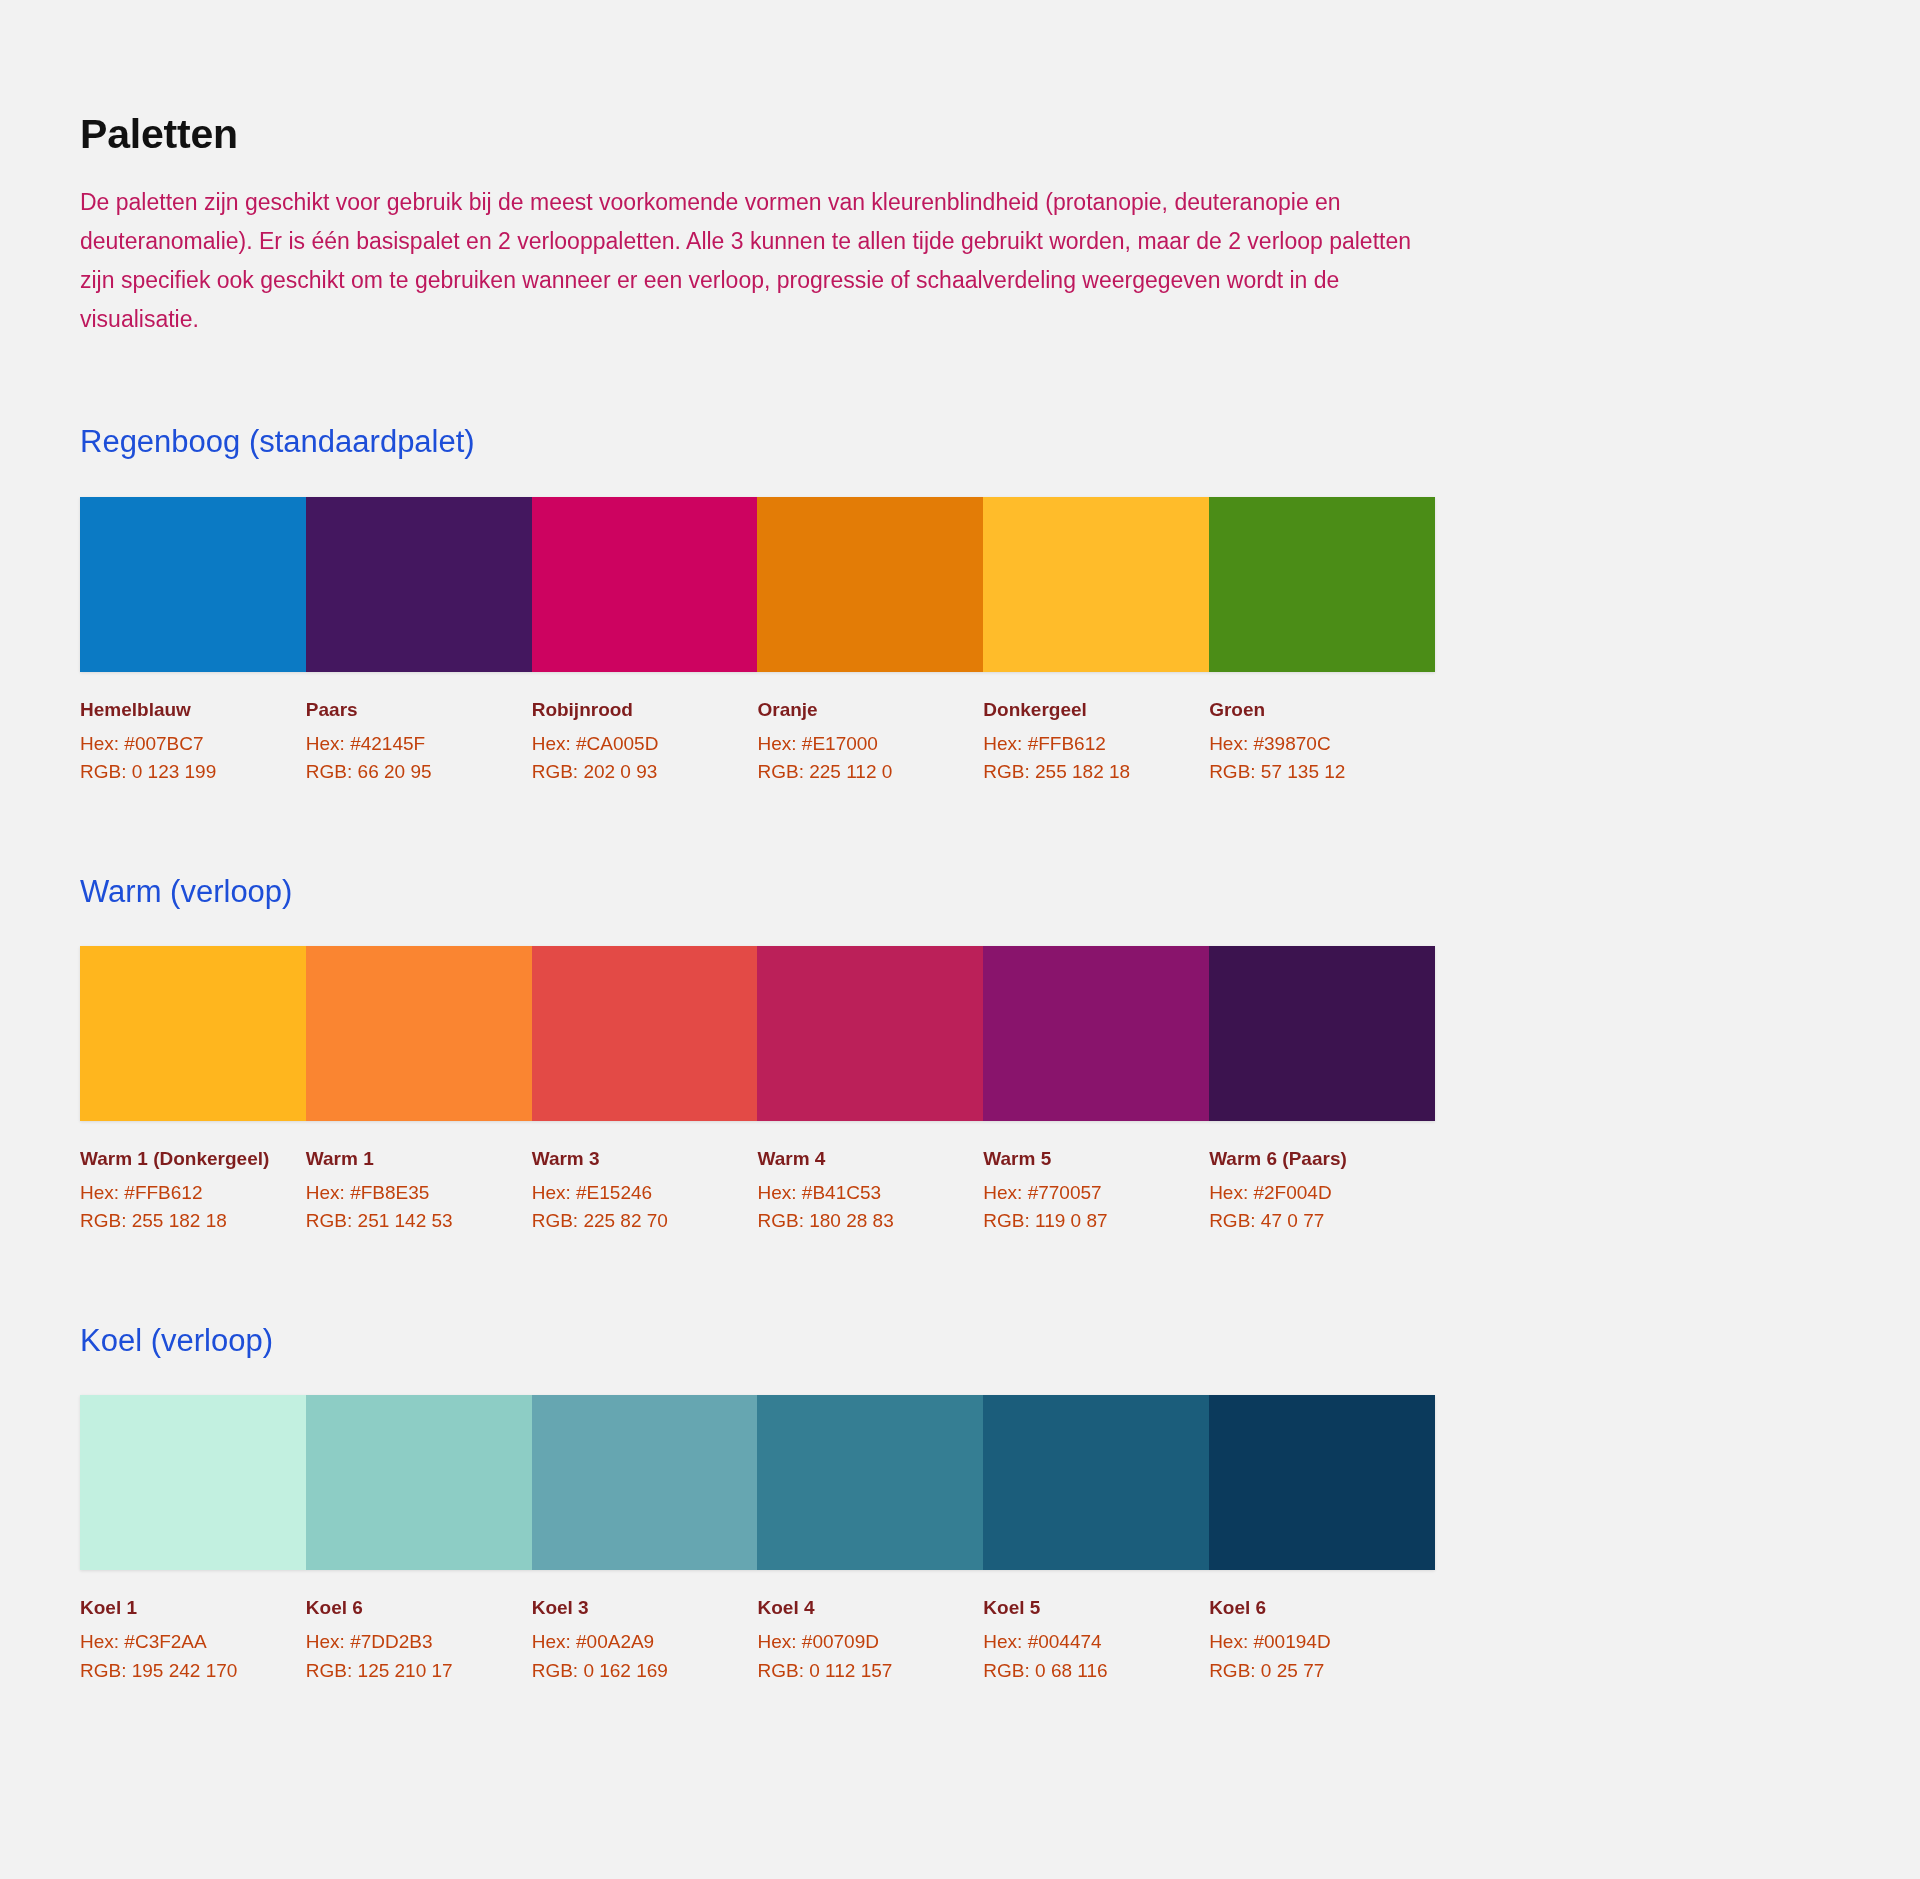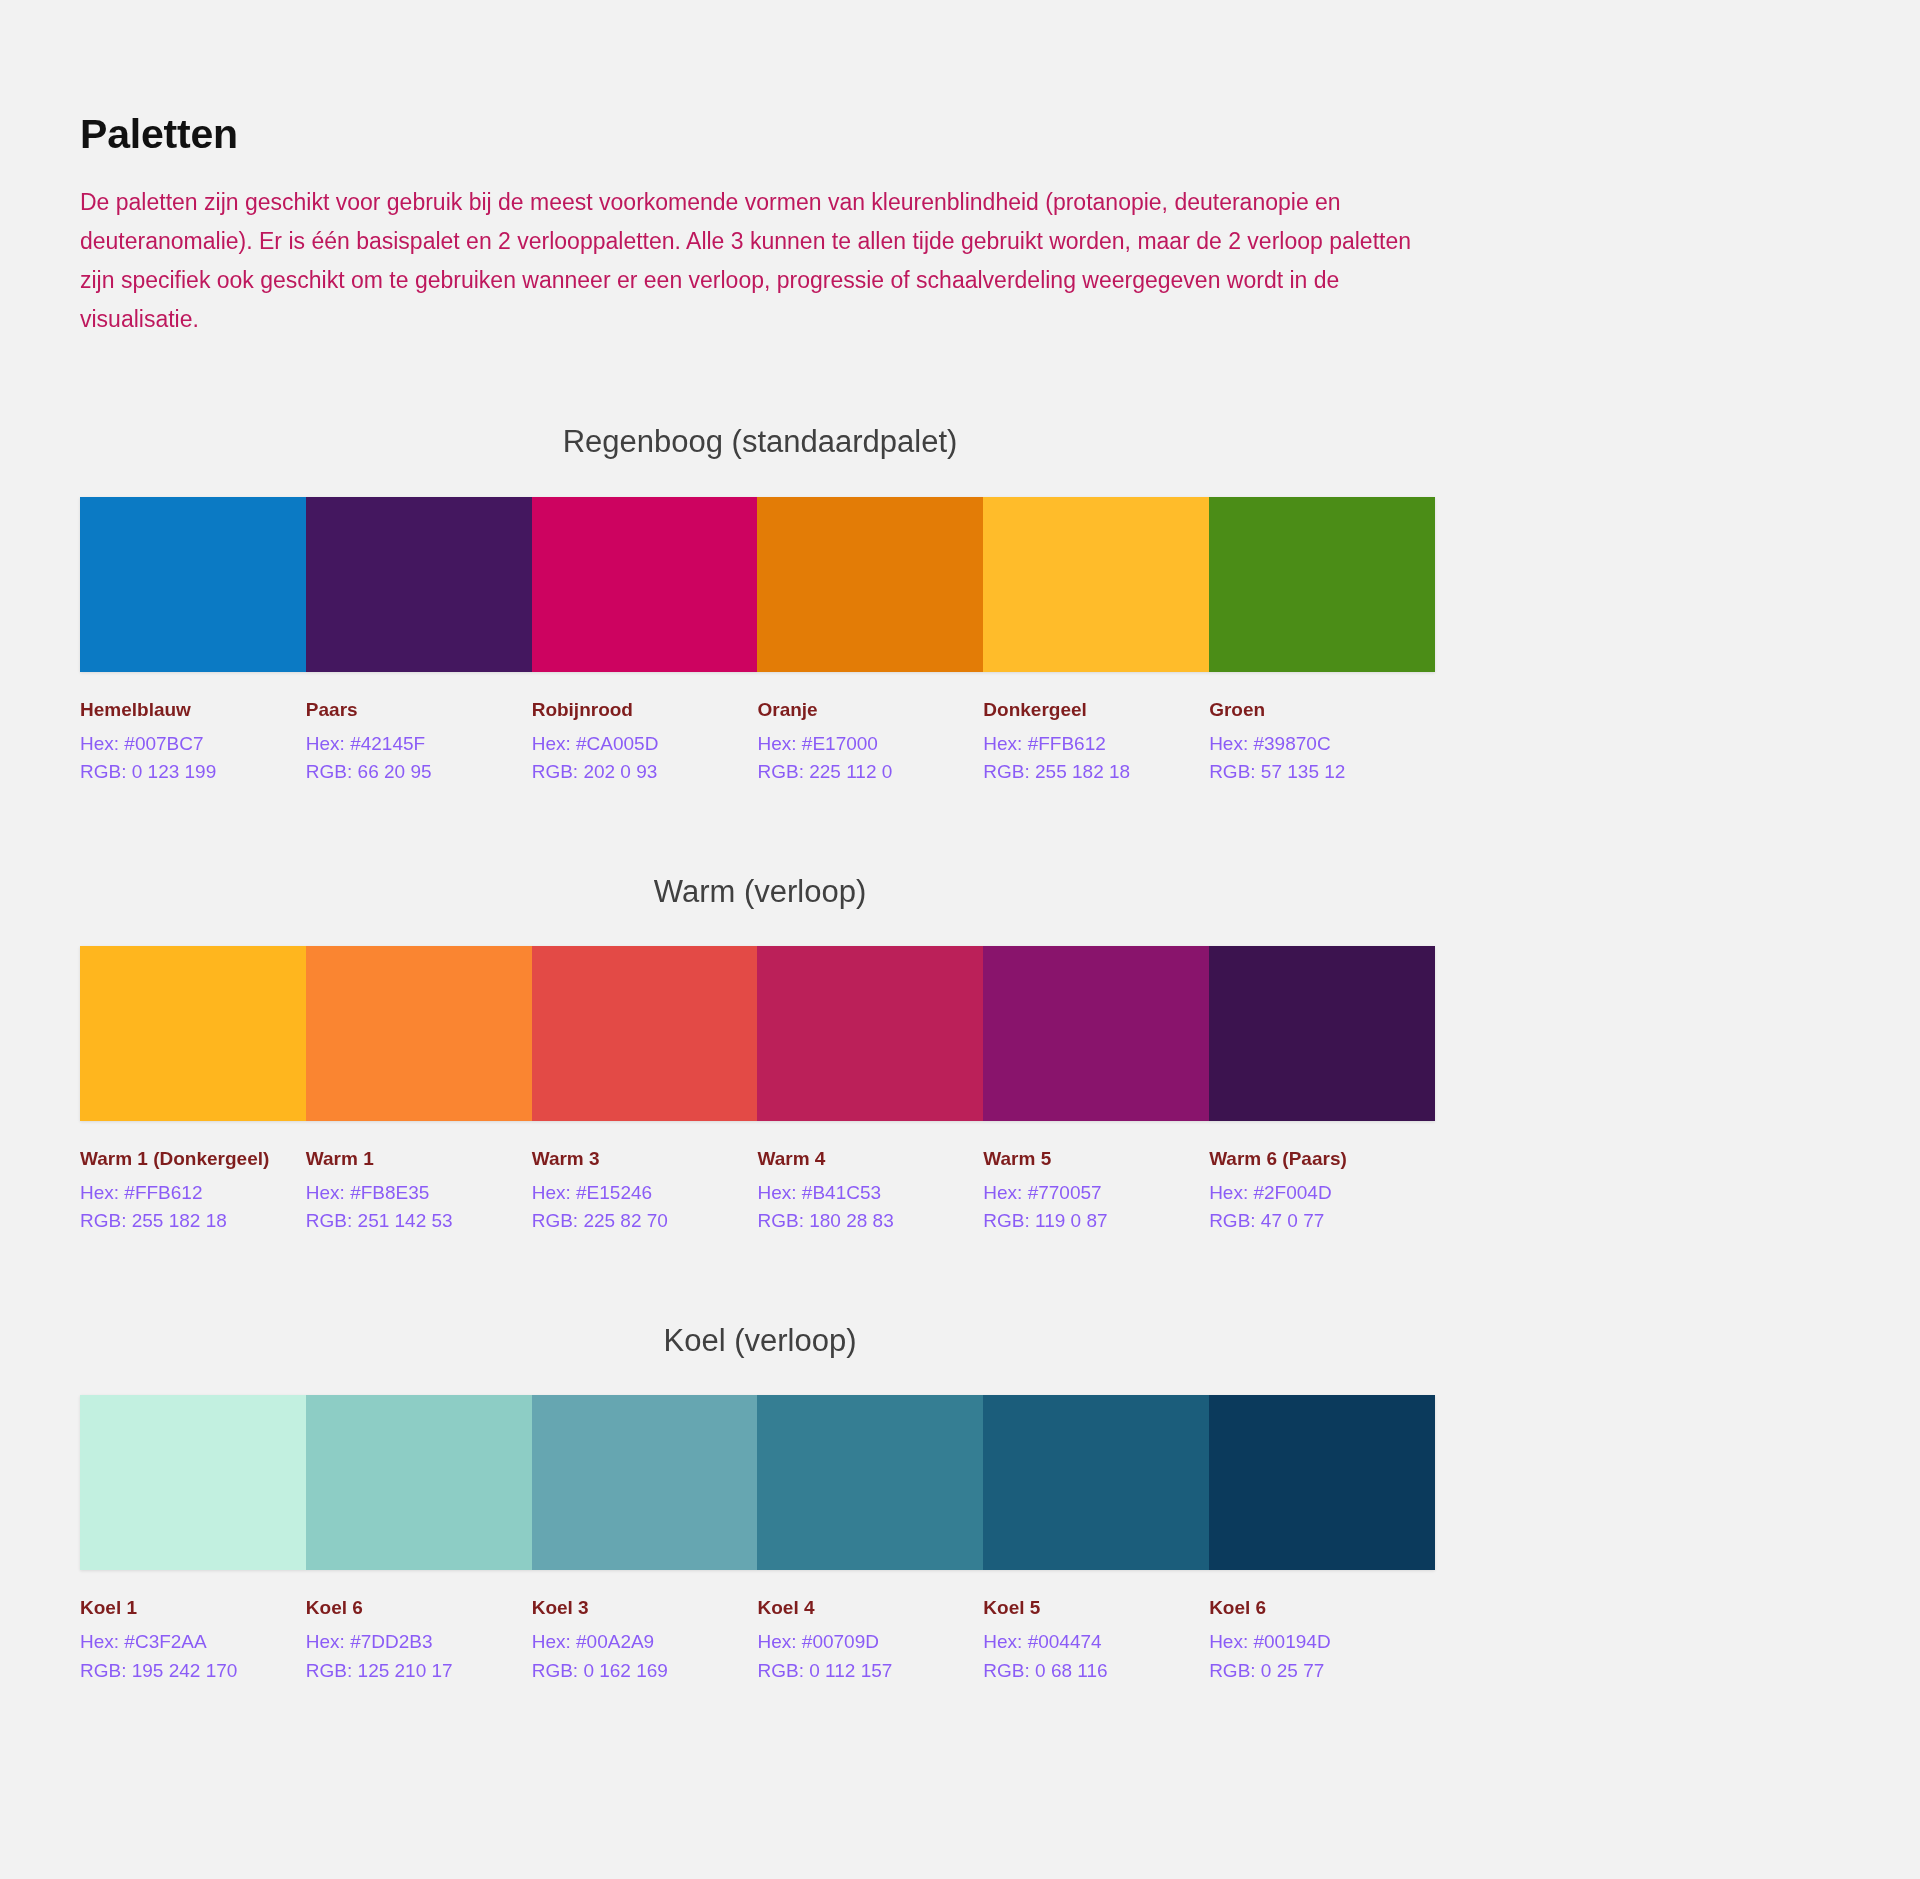--- a/index.html
+++ b/index.html
@@ -52,24 +52,23 @@
   .palette-section {
     margin-top: 86px;
   }
   .palette-section.first {
     margin-top: 84px;
   }
 
   .section-title {
     font-size: 31px;
     font-weight: 400;
-    color: #404040;
+    color: #1d4ed8;
     margin: 0 0 36px 0;
     line-height: 1.2;
-    text-align: center;
   }
 
   .swatch-band {
     display: flex;
     width: 1355px;
     height: 175px;
     box-shadow: 0 1px 3px rgba(0,0,0,0.10);
   }
   .swatch {
     flex: 1 1 0;
@@ -90,21 +89,21 @@
     font-weight: bold;
     color: #7f1d1d;
     line-height: 1.35;
     margin-bottom: 8px;
     white-space: nowrap;
   }
   .swatch-hex,
   .swatch-rgb {
     font-size: 19px;
     font-weight: 400;
-    color: #8b5cf6;
+    color: #c2410c;
     line-height: 1.48;
     white-space: nowrap;
   }
 </style>
 </head>
 <body>
 
 <div class="page">
   <div class="content">
 

